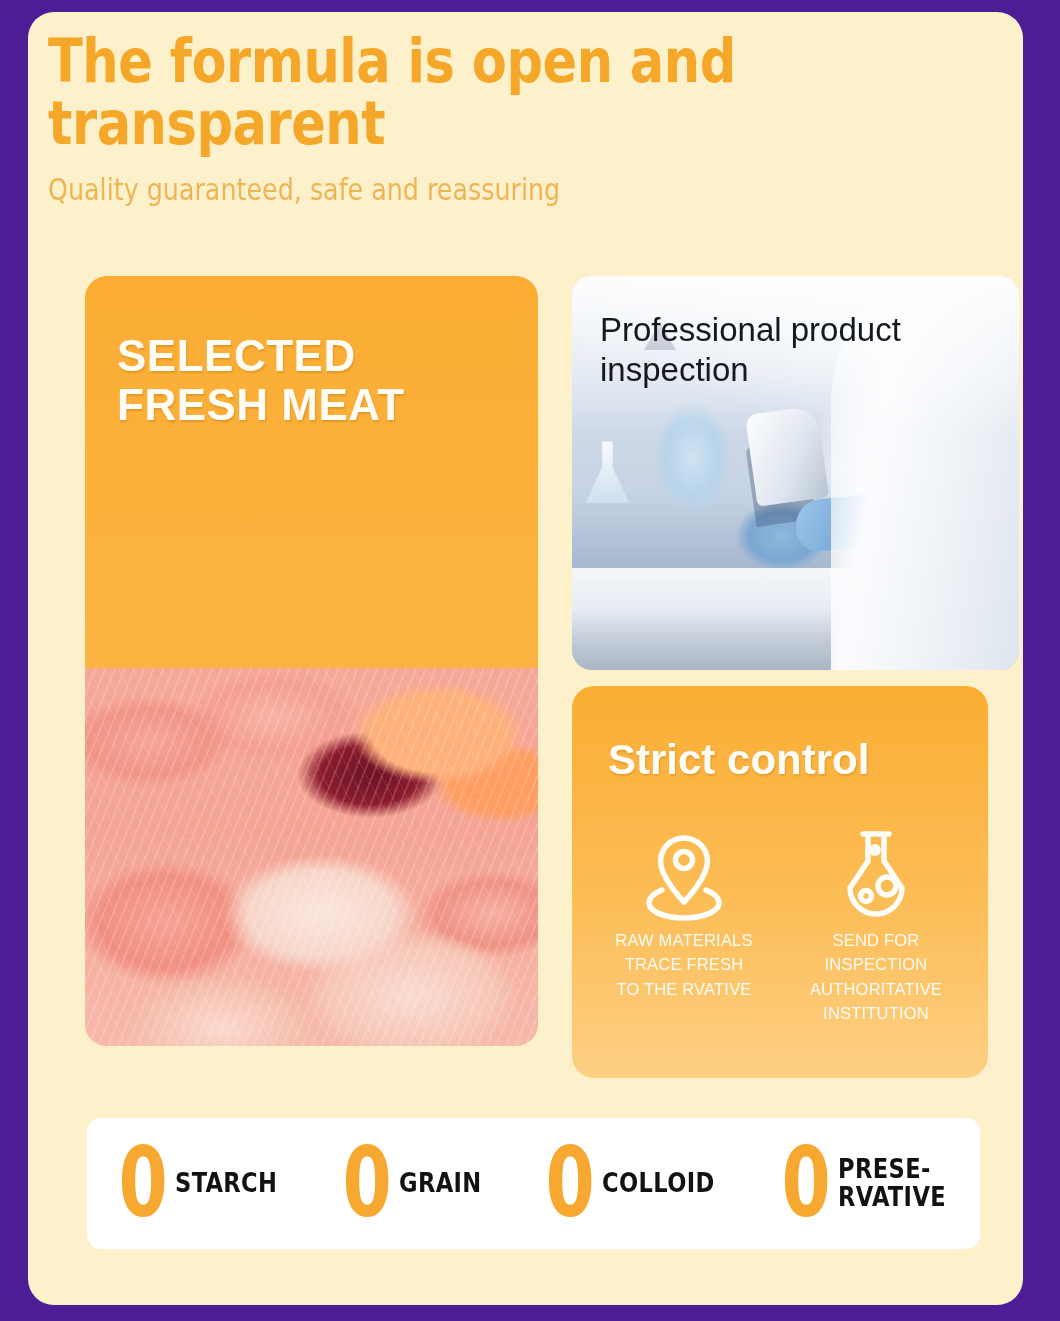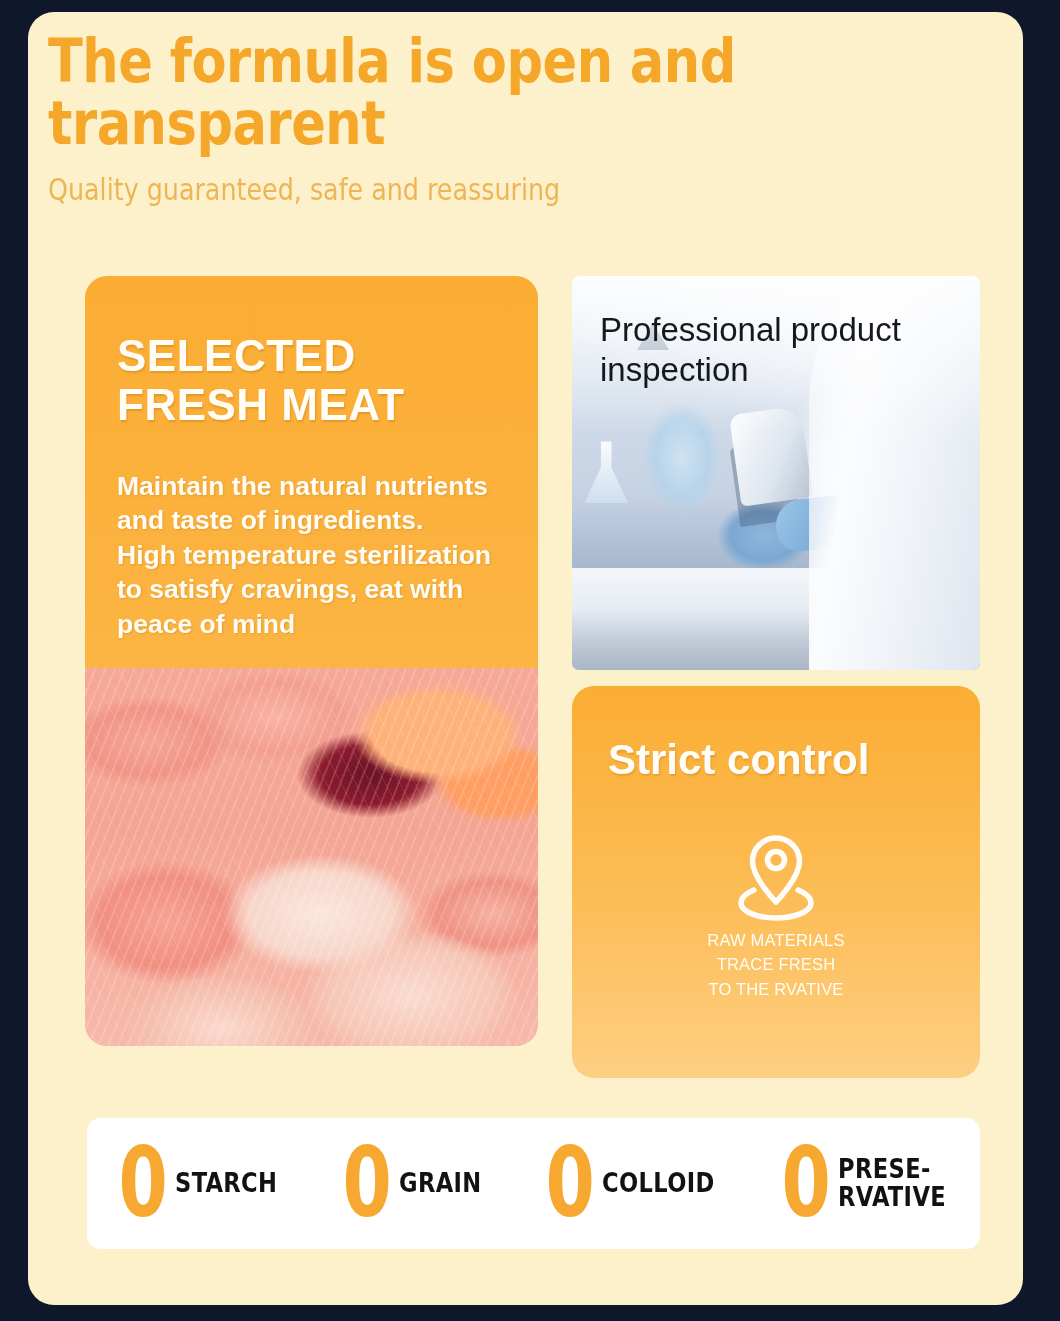--- a/index.html
+++ b/index.html
@@ -11,21 +11,21 @@
     width: 1060px;
     height: 1321px;
     font-family: "Liberation Sans", sans-serif;
     overflow: hidden;
   }
 
   .page {
     position: relative;
     width: 1060px;
     height: 1321px;
-    background: #0f172a;
+    background: #4c1d95;
   }
 
   
   .panel {
     position: absolute;
     left: 28px;
     top: 12px;
     width: 995px;
     height: 1293px;
     background: #fdf1cc;
@@ -126,23 +126,24 @@
       repeating-linear-gradient(62deg, rgba(255,255,255,.12) 0 1px, rgba(255,255,255,0) 1px 13px);
     opacity: .75;
   }
 
   .card-lab {
     position: absolute;
     left: 572px;
     top: 276px;
     width: 408px;
     height: 394px;
-    border-radius: 7px;
+    border-radius: 20px;
     overflow: hidden;
     background: linear-gradient(160deg, #e9eef6 0%, #cfd9e8 45%, #aebdd2 100%);
+    padding-left: 39px;
   }
   
   .lab-scene {
     position: absolute;
     inset: 0;
     background:
       linear-gradient(200deg, rgba(255,255,255,.95) 0%, rgba(255,255,255,.55) 22%, rgba(255,255,255,0) 42%),
       radial-gradient(ellipse 150px 230px at 86% 58%, #fbfcfe 0%, #eef2f8 52%, rgba(238,242,248,0) 74%),
       radial-gradient(ellipse 70px 95px at 66% 46%, #f3f6fb 0%, #dce4ef 60%, rgba(220,228,239,0) 80%),
       radial-gradient(ellipse 60px 45px at 47% 66%, #8fb7db 0%, #7ba7d2 55%, rgba(123,167,210,0) 78%),
@@ -224,20 +225,21 @@
 
   .card-strict {
     position: absolute;
     left: 572px;
     top: 686px;
     width: 408px;
     height: 392px;
     border-radius: 22px;
     background: linear-gradient(180deg, #fbad33 0%, #fcbd57 55%, #fdcf83 100%);
     overflow: hidden;
+    padding-left: 8px;
   }
   .strict-title {
     position: absolute;
     left: 36px;
     top: 50px;
     font-size: 42px;
     font-weight: bold;
     color: #fffdf7;
     text-shadow: 1px 2px 2px rgba(185,115,15,.32);
   }
@@ -311,27 +313,20 @@
 <div class="page">
   <div class="panel"></div>
 
   <div class="header">
     <div class="headline">The formula is open and transparent</div>
     <div class="subhead">Quality guaranteed, safe and reassuring</div>
   </div>
 
   <div class="card-meat">
     <div class="meat-title">SELECTED FRESH MEAT</div>
-    <div class="meat-body">
-      <span>Maintain the natural nutrients</span>
-      <span>and taste of ingredients.</span>
-      <span>High temperature sterilization</span>
-      <span>to satisfy cravings, eat with</span>
-      <span>peace of mind</span>
-    </div>
     <div class="meat-photo"></div>
   </div>
 
   <div class="card-lab">
     <div class="lab-scene">
       <div class="lab-bench"></div>
       <div class="lab-warn"></div>
       <div class="lab-flask"></div>
       <div class="lab-scope"></div>
       <div class="lab-glove"></div>
@@ -353,20 +348,36 @@
             <path d="M24 64c-8 3.4-13 8-13 13.2C11 85.3 26.7 92 46 92s35-6.7 35-14.8c0-5.2-5-9.8-13-13.2"></path>
           </svg>
         </div>
         <div class="strict-caption">
           <span>RAW MATERIALS</span>
           <span>TRACE FRESH</span>
           <span>TO THE RVATIVE</span>
         </div>
       </div>
 
+      <div class="strict-item">
+        <div class="strict-icon">
+          <svg width="92" height="96" viewBox="0 0 92 96" fill="none" stroke="#fffdf7" stroke-width="5.5" stroke-linecap="round" stroke-linejoin="round">
+            <path d="M33 8h26"></path>
+            <path d="M38 9v26L20 62a25 25 0 1 0 52 0L54 35V9"></path>
+            <circle cx="57" cy="60" r="9"></circle>
+            <circle cx="36" cy="70" r="5.5"></circle>
+            <circle cx="45" cy="24" r="3.2"></circle>
+          </svg>
+        </div>
+        <div class="strict-caption">
+          <span>SEND FOR INSPECTION</span>
+          <span>AUTHORITATIVE</span>
+          <span>INSTITUTION</span>
+        </div>
+      </div>
 
     </div>
   </div>
 
   <div class="zero-bar">
     <div class="zero-item">
       <div class="zero-num">0</div>
       <div class="zero-label">STARCH</div>
     </div>
     <div class="zero-item">

